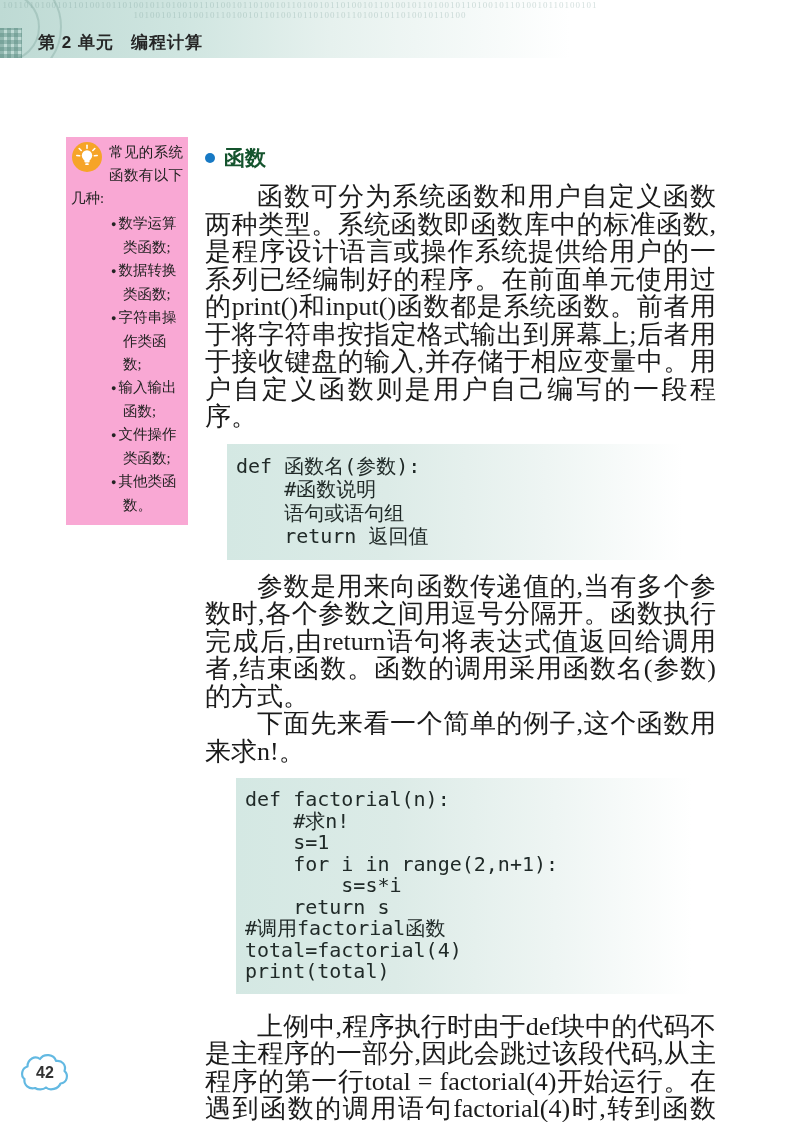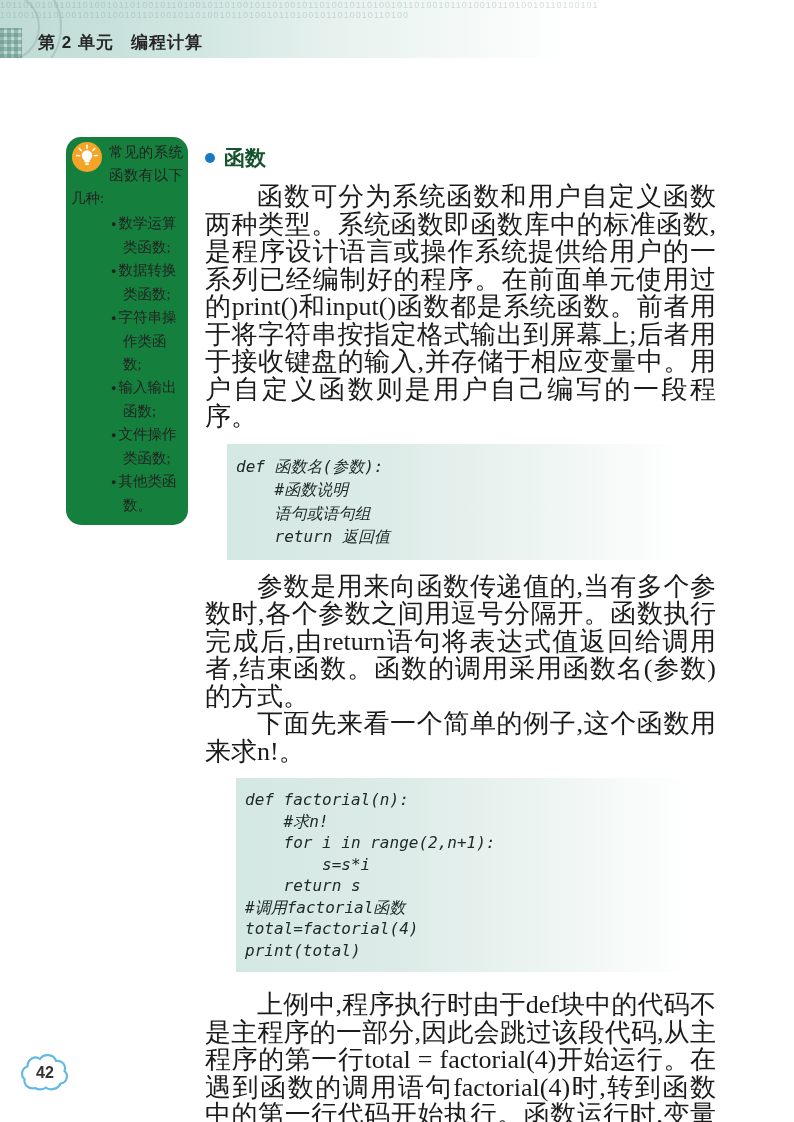--- a/index.html
+++ b/index.html
@@ -15,26 +15,27 @@
 
   
   .header-band {
     position: absolute; top: 0; left: 0;
     width: 600px; height: 58px;
     background: linear-gradient(90deg, #bedad4 0%, #cfe5e0 30%, #e6f1ee 55%, #ffffff 95%);
     overflow: hidden;
   }
   .header-pattern {
     position: absolute; top: 0; left: 0; width: 100%; height: 100%;
-    font-family: Liberation Sans, sans-serif;
+    font-family: Liberation Serif, serif;
     font-size: 9px; line-height: 10px;
     color: rgba(110, 150, 142, 0.30);
     letter-spacing: 1px;
     word-break: break-all;
     user-select: none;
+    text-align: center;
   }
   .header-circle {
     position: absolute; border: 2px solid rgba(120,160,152,0.35);
     border-radius: 50%;
   }
   .hc1 { width: 70px; height: 70px; left: -30px; top: -8px; }
   .hc2 { width: 110px; height: 110px; left: -48px; top: -28px; }
   .header-grid {
     position: absolute; left: 0; top: 28px; width: 22px; height: 44px;
     background:
@@ -45,26 +46,25 @@
     position: absolute; left: 38px; top: 31px;
     font-family: "Liberation Sans", "DejaVu Sans", sans-serif;
     font-size: 17px; font-weight: 700; color: #262626;
     letter-spacing: 1px;
     white-space: pre;
   }
 
   
   .side-note {
     position: absolute; left: 66px; top: 137px; width: 122px;
-    background: #15803d;
+    background: #f9a8d4;
     padding: 4px 5px 8px 5px;
     font-family: "Liberation Serif", "DejaVu Serif", serif;
     font-size: 14.5px; line-height: 23px;
     color: #222222;
-    border-radius: 15px;
   }
   .bulb-wrap { float: left; width: 34px; height: 32px; margin: 0 4px 2px 0; }
   .note-intro { text-align: justify; text-justify: inter-character; }
   .note-list { list-style: none; margin-top: 2px; margin-left: 40px; }
   .note-list li {
     padding-left: 12px; text-align: left;
     line-height: 23px;
   }
   .note-list li::before {
     content: "●";
@@ -93,23 +93,22 @@
     text-align: justify; text-justify: inter-character;
     text-indent: 2em;
     color: #1b1b1b;
   }
   .code-block {
     margin: 13px 0 13px 22px;
     width: 456px;
     background: linear-gradient(90deg, #d4e8e3 0%, #dcebe7 35%, #eef5f3 70%, #ffffff 100%);
     padding: 11px 10px 11px 9px;
     font-family: "DejaVu Sans Mono", "Liberation Mono", monospace;
-    font-size: 16px; line-height: 23.5px;
+    font-size: 20px; line-height: 23.5px;
     color: #202a28;
-    font-style: italic;
   }
   .code-block.compact { line-height: 21.5px; margin-left: 31px; }
   .code-line { white-space: pre; }
   .spacer-after-code { height: 6px; }
 
   
   .page-cloud {
     position: absolute; left: 20px; top: 1052px;
     width: 50px; height: 42px;
   }
@@ -186,20 +185,21 @@
 
   <p class="body-para">参数是用来向函数传递值的,当有多个参数时,各个参数之间用逗号分隔开。函数执行完成后,由return语句将表达式值返回给调用者,结束函数。函数的调用采用函数名(参数)的方式。</p>
   <p class="body-para">下面先来看一个简单的例子,这个函数用来求n!。</p>
 
   <div class="code-block compact">
 
       <div class="code-line">def factorial(n):</div>
 
       <div class="code-line">    #求n!</div>
 
+      <div class="code-line">    s=1</div>
 
       <div class="code-line">    for i in range(2,n+1):</div>
 
       <div class="code-line">        s=s*i</div>
 
       <div class="code-line">    return s</div>
 
       <div class="code-line">#调用factorial函数</div>
 
       <div class="code-line">total=factorial(4)</div>

